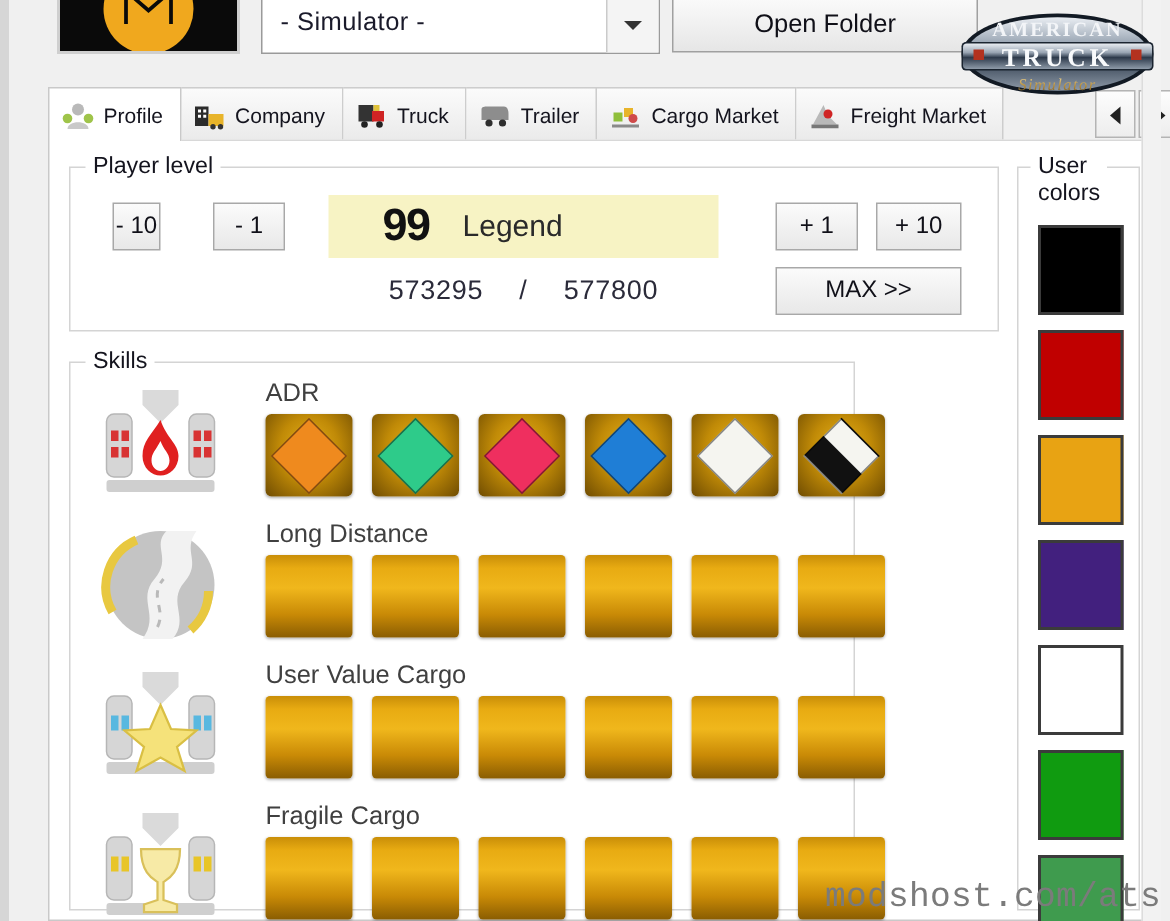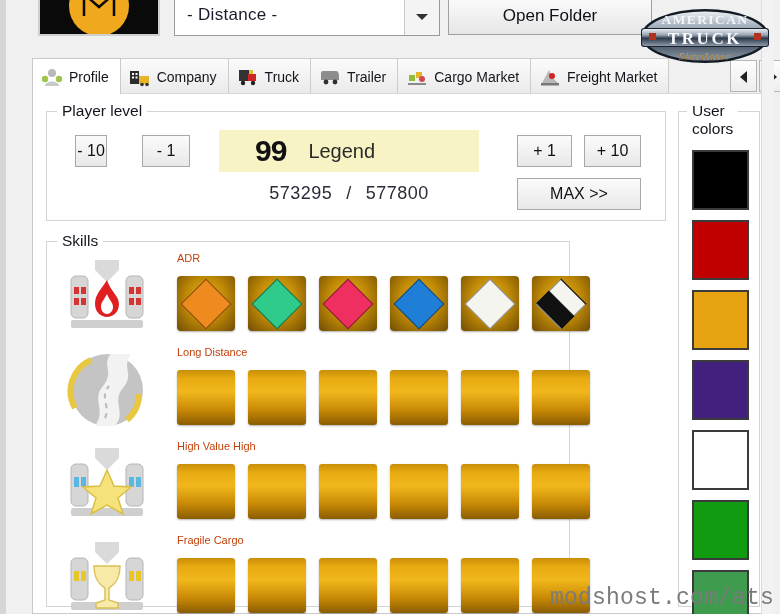--- a/index.html
+++ b/index.html
@@ -276,40 +276,40 @@
   #xp-row {
     position: absolute;
     left: 172px; top: 68px;
     width: 260px; height: 26px;
     display: flex;
     align-items: center;
     justify-content: center;
     font-size: 18px;
     color: #2b2b3a;
     letter-spacing: .5px;
-    gap: 14px;
+    gap: 24px;
   }
 
   
   .skill-row {
     position: absolute;
     left: 12px;
     width: 596px;
     height: 94px;
   }
   .skill-icon {
     position: absolute;
     left: 6px; top: 4px;
     width: 84px; height: 84px;
   }
   .skill-name {
     position: absolute;
     left: 118px; top: 2px;
-    font-size: 11px;
-    color: #c2410c;
+    font-size: 17px;
+    color: #404040;
   }
   .pip-row {
     position: absolute;
     left: 118px; top: 26px;
     display: flex;
     gap: 13px;
   }
   .pip {
     width: 58px; height: 55px;
     background: linear-gradient(180deg, #c98e08 0%, #e8ab12 16%, #f0b71c 40%, #c98a06 72%, #8a5d02 100%);
@@ -372,21 +372,21 @@
     <div id="top-bar">
 
       <div id="profile-thumb">
         <div class="circle"></div>
         <svg class="chev" viewBox="0 0 34 26">
           <path d="M2 24 L2 2 L17 15 L32 2 L32 24" fill="none" stroke="#0a0a0a" stroke-width="2.5"></path>
         </svg>
       </div>
 
       <div id="save-combo">
-        <span class="combo-text">- Distance -</span>
+        <span class="combo-text">- Simulator -</span>
         <div class="combo-btn">
           <span class="arrow"></span>
         </div>
       </div>
 
       <div id="open-folder-btn">Open Folder</div>
     </div>
 
     <svg id="ats-logo" viewBox="0 0 164 68">
       <defs>
@@ -601,21 +601,21 @@
               <rect x="61" y="22" width="17" height="42" rx="5" fill="#d6d6d6" stroke="#b6b6b6"></rect>
               <rect x="9" y="35" width="5" height="10" fill="#58b8e0"></rect>
                 <rect x="16" y="35" width="5" height="10" fill="#58b8e0"></rect>
               <rect x="64" y="35" width="5" height="10" fill="#58b8e0"></rect>
                 <rect x="71" y="35" width="5" height="10" fill="#58b8e0"></rect>
               <path d="M30 6 L54 6 L54 16 L42 28 L30 16 Z" fill="#dadada"></path>
               <rect x="6" y="66" width="72" height="8" rx="2" fill="#cfcfcf"></rect>
               <path d="M42 28 L49 44 L66 45 L53 56 L58 72 L42 63 L26 72 L31 56 L18 45 L35 44 Z" fill="#f5e27a" stroke="#d9bf44" stroke-width="1.5"></path>
             </svg>
           </span>
-          <span class="skill-name">High Value High</span>
+          <span class="skill-name">User Value Cargo</span>
           <div class="pip-row">
             <div class="pip"></div>
             <div class="pip"></div>
             <div class="pip"></div>
             <div class="pip"></div>
             <div class="pip"></div>
             <div class="pip"></div>
           </div>
         </div>
 

